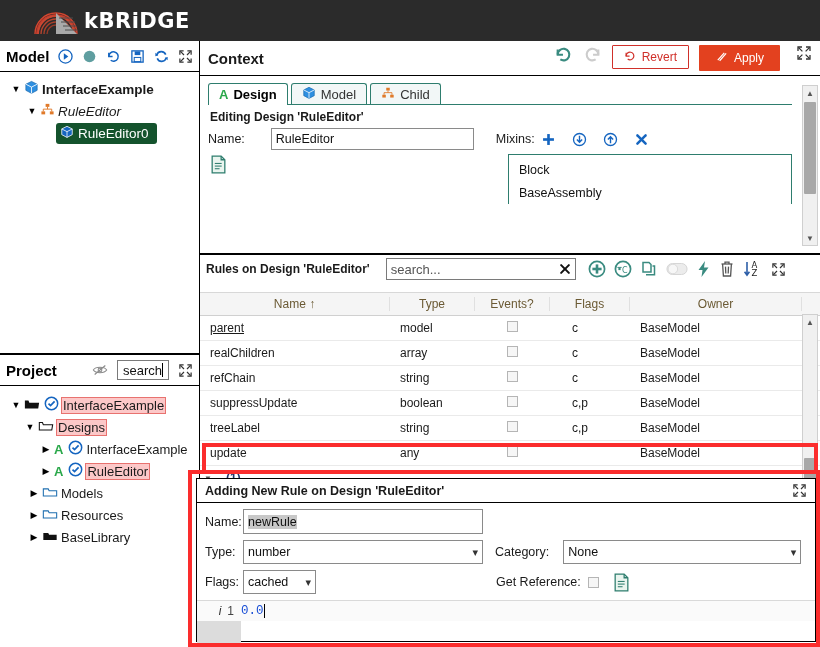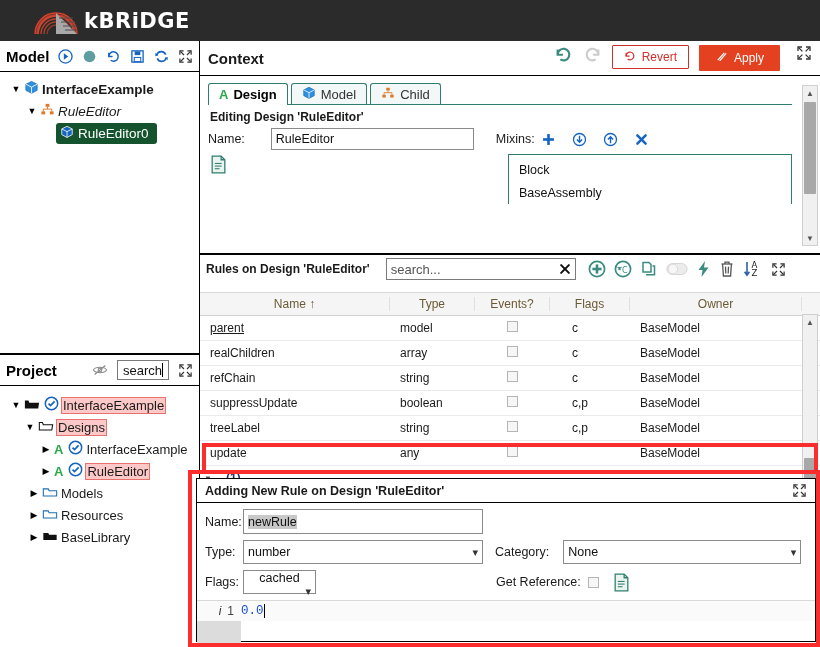--- a/index.html
+++ b/index.html
@@ -744,21 +744,21 @@
         </div>
         <span class="nr-lab" style="margin-left:12px;">Category:</span>
         <div class="sel-ctrl" style="width:238px;margin-left:14px;">
           <span>None</span>
           <span class="chev">▾</span>
         </div>
       </div>
 
       <div class="nr-row">
         <span class="nr-lab" style="width:38px;">Flags:</span>
-        <div class="sel-ctrl" style="width:73px;flex-direction:column;">
+        <div class="sel-ctrl" style="width:73px;">
           <span>cached</span>
           <span class="chev">▾</span>
         </div>
         <span class="nr-lab" style="margin-left:180px;">Get Reference:</span>
         <span class="cb" style="margin-left:7px;"></span>
         <span class="ico" style="margin-left:14px;">
           <svg width="17" height="19" viewBox="0 0 16 18">
               <path d="M2,1 L10.5,1 L14,4.5 L14,17 L2,17 Z" fill="#eaf5ef" stroke="#2e7d6e" stroke-width="1.2"></path>
               <path d="M10.5,1 L10.5,4.5 L14,4.5" fill="none" stroke="#2e7d6e" stroke-width="1.2"></path>
               <g stroke="#2e7d6e" stroke-width="1">

